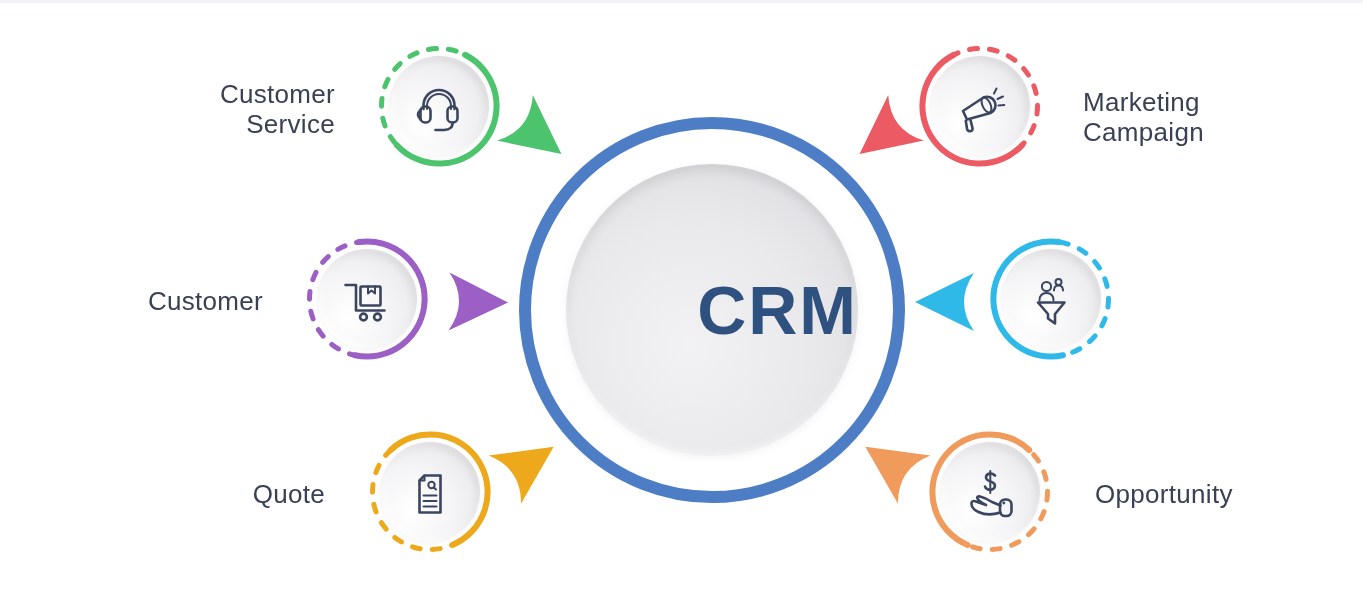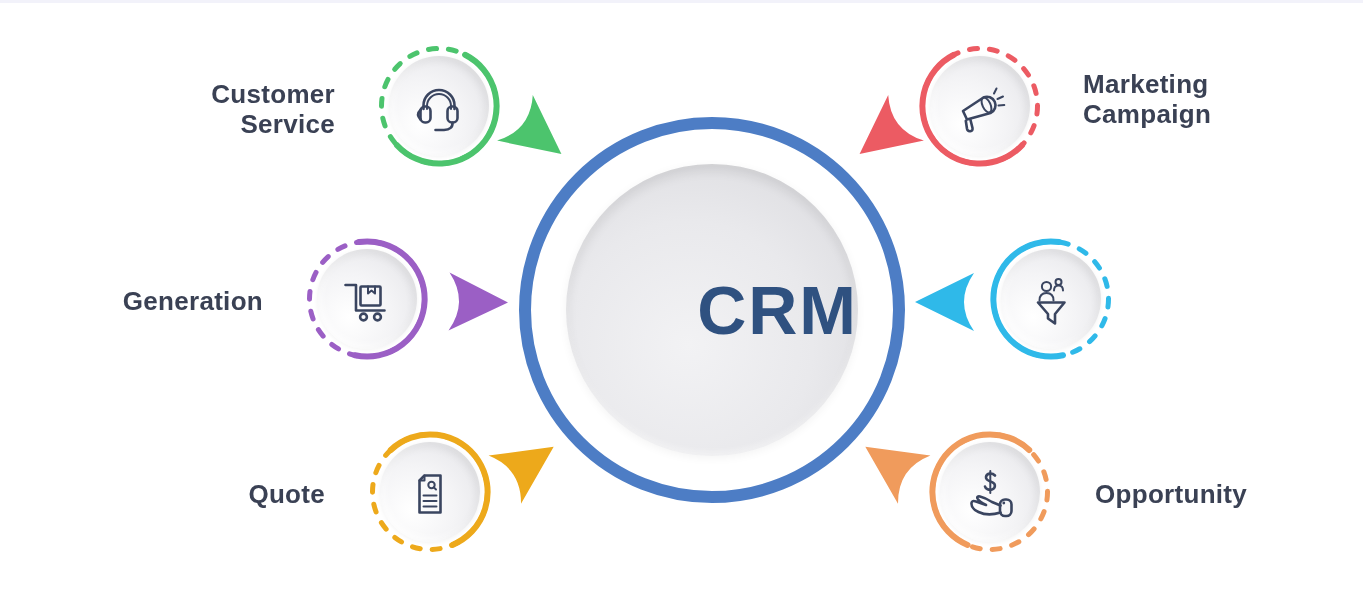--- a/index.html
+++ b/index.html
@@ -36,21 +36,21 @@
     display:flex; align-items:center; justify-content:center;
   }
   .icon { width:56px; height:56px; }
   .icon .st { stroke:var(--icon-stroke,#3A4560); fill:none; stroke-width:2.6; stroke-linecap:round; stroke-linejoin:round; }
   .icon .thin { stroke-width:2; }
   .icon .dot { fill:var(--icon-stroke,#3A4560); stroke:none; }
   
   .arrow { position:absolute; width:70px; height:66px; }
   
   .label {
-    position:absolute; font-size:26px; font-weight:700; line-height:1.16;
+    position:absolute; font-size:26px; font-weight:400; line-height:1.16;
     letter-spacing:0.3px; color:var(--label-text,#3A4154);
   }
   .r { text-align:right; }
 </style>
 </head>
 <body>
 
 <div class="page">
 
   <div class="hub">
@@ -172,18 +172,18 @@
     <path d="M66 33 L7 4 Q27 33 7 62 Z" fill="#2FB9E9"></path>
   </svg>
   <svg class="arrow" style="left:493px; top:428px; transform:rotate(-34deg);" viewBox="0 0 70 66">
     <path d="M66 33 L7 4 Q27 33 7 62 Z" fill="#EDA91B"></path>
   </svg>
   <svg class="arrow" style="left:856px; top:428px; transform:rotate(214deg);" viewBox="0 0 70 66">
     <path d="M66 33 L7 4 Q27 33 7 62 Z" fill="#F09B5C"></path>
   </svg>
 
   <div class="label r" style="left:185px; top:76px; width:150px;">Customer Service</div>
-  <div class="label" style="left:1083px; top:66px; width:165px;">Marketing Campaign</div>
-  <div class="label r" style="left:113px; top:283px; width:150px;">Generation</div>
+  <div class="label" style="left:1083px; top:84px; width:165px;">Marketing Campaign</div>
+  <div class="label r" style="left:113px; top:283px; width:150px;">Customer</div>
   <div class="label" style="left:1095px; top:476px; width:220px;">Opportunity</div>
   <div class="label r" style="left:175px; top:476px; width:150px;">Quote</div>
 
 </div>
 
 </body></html>

